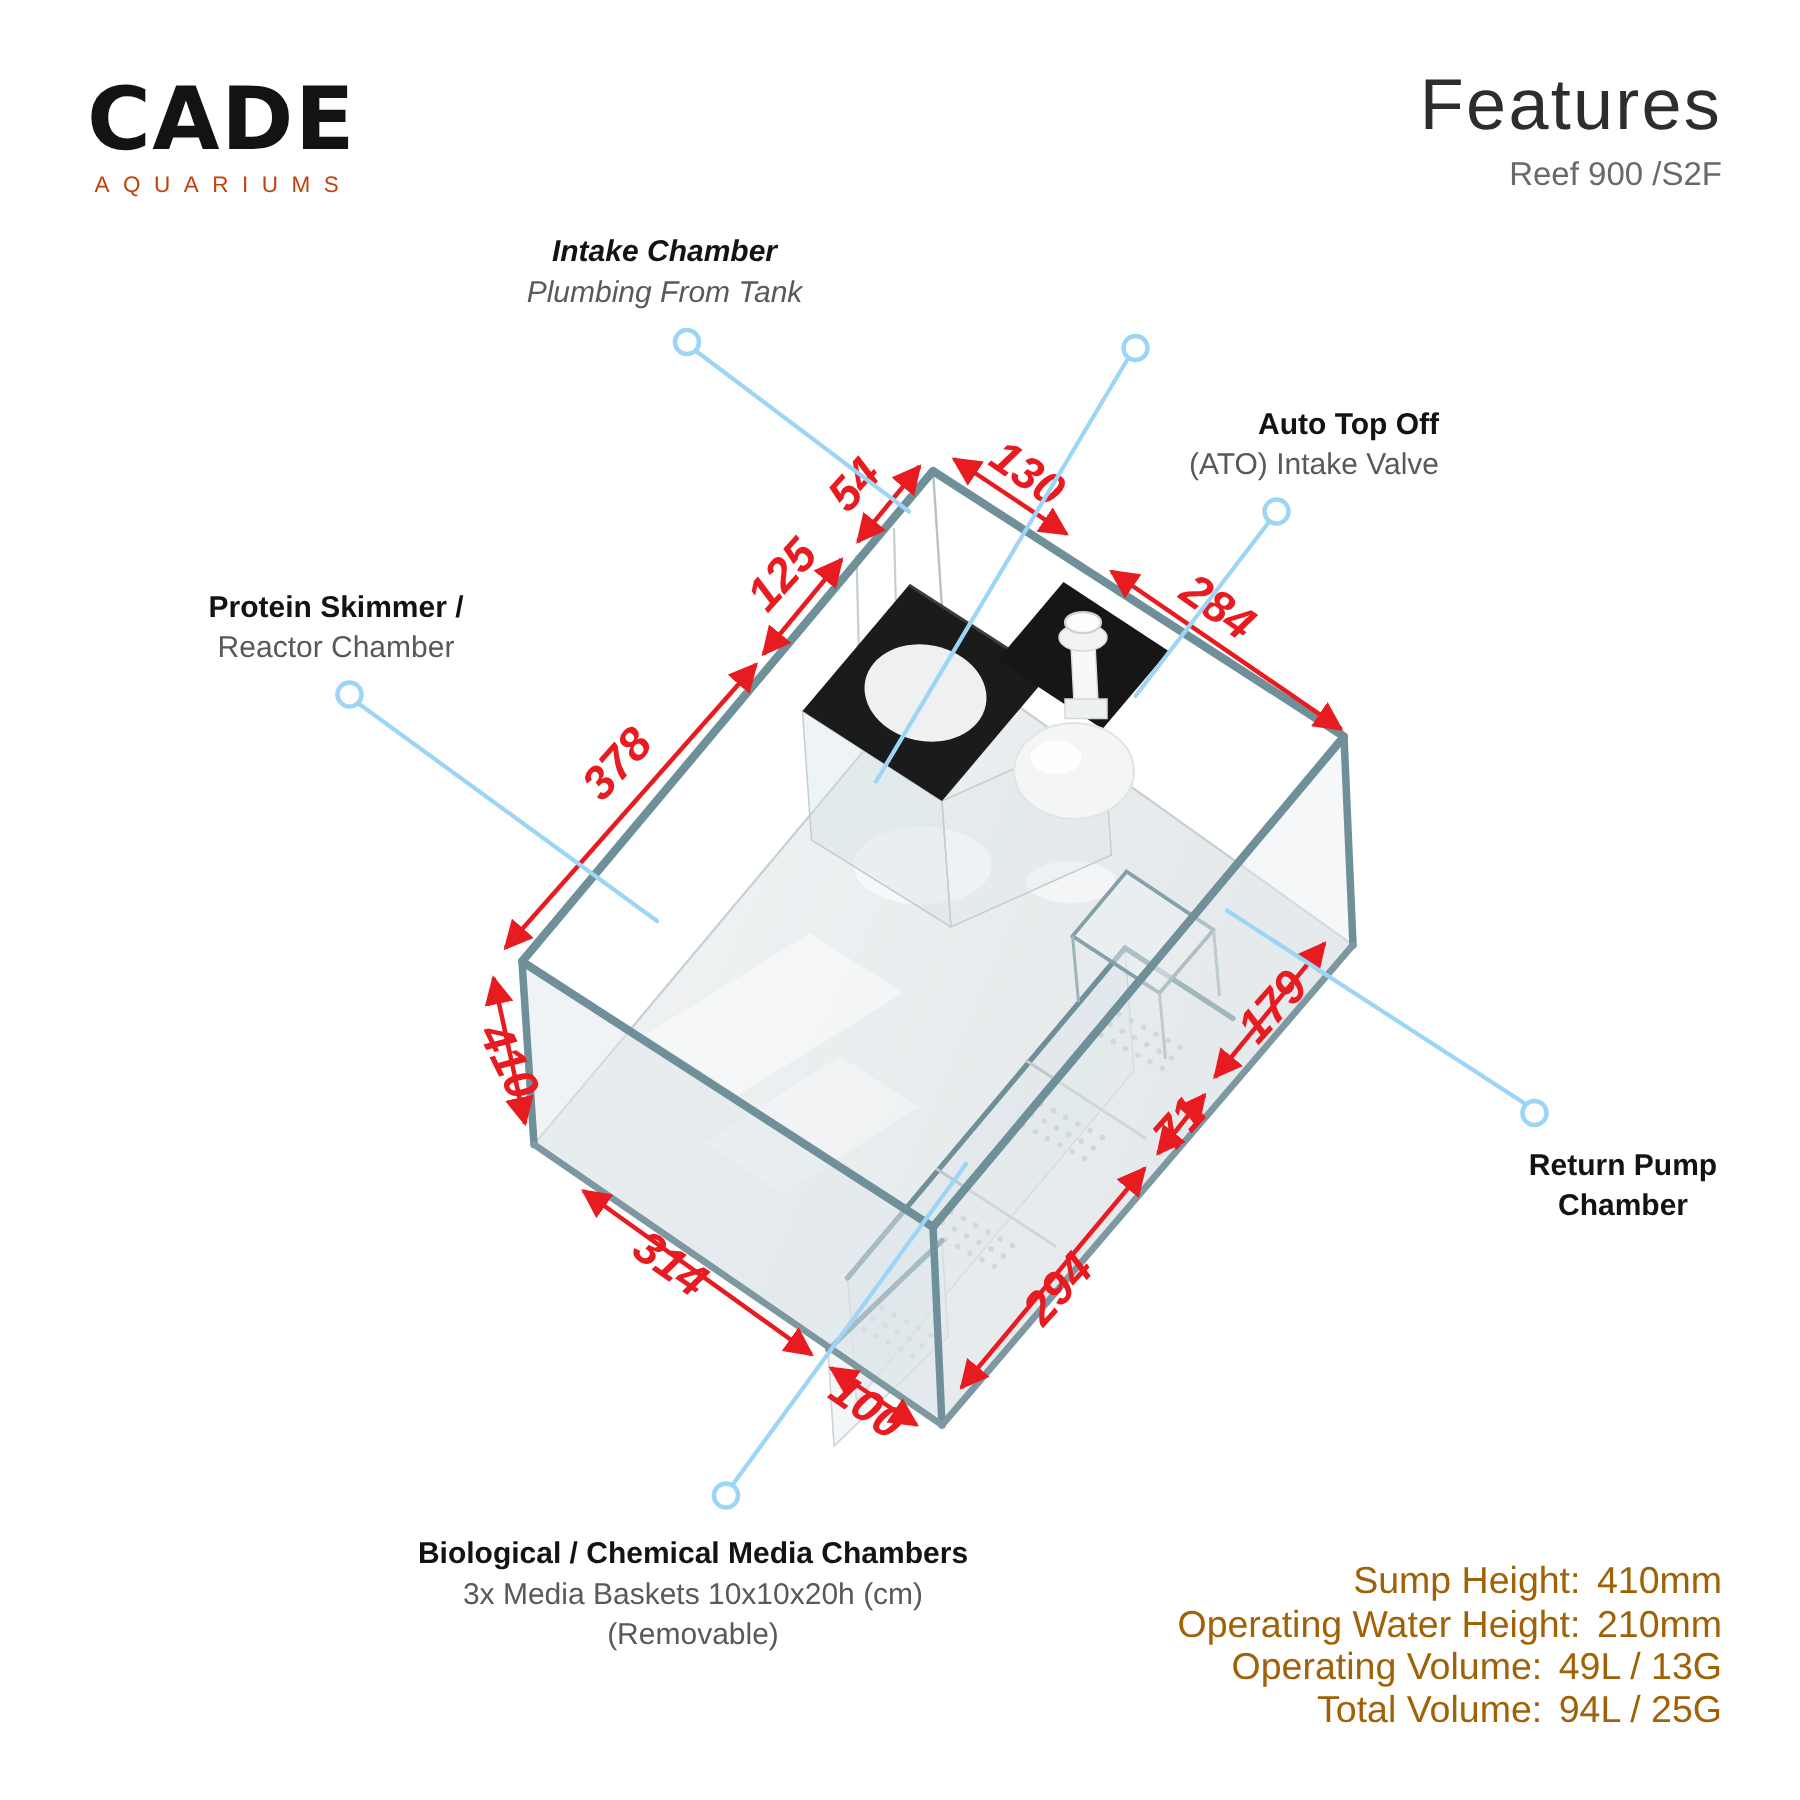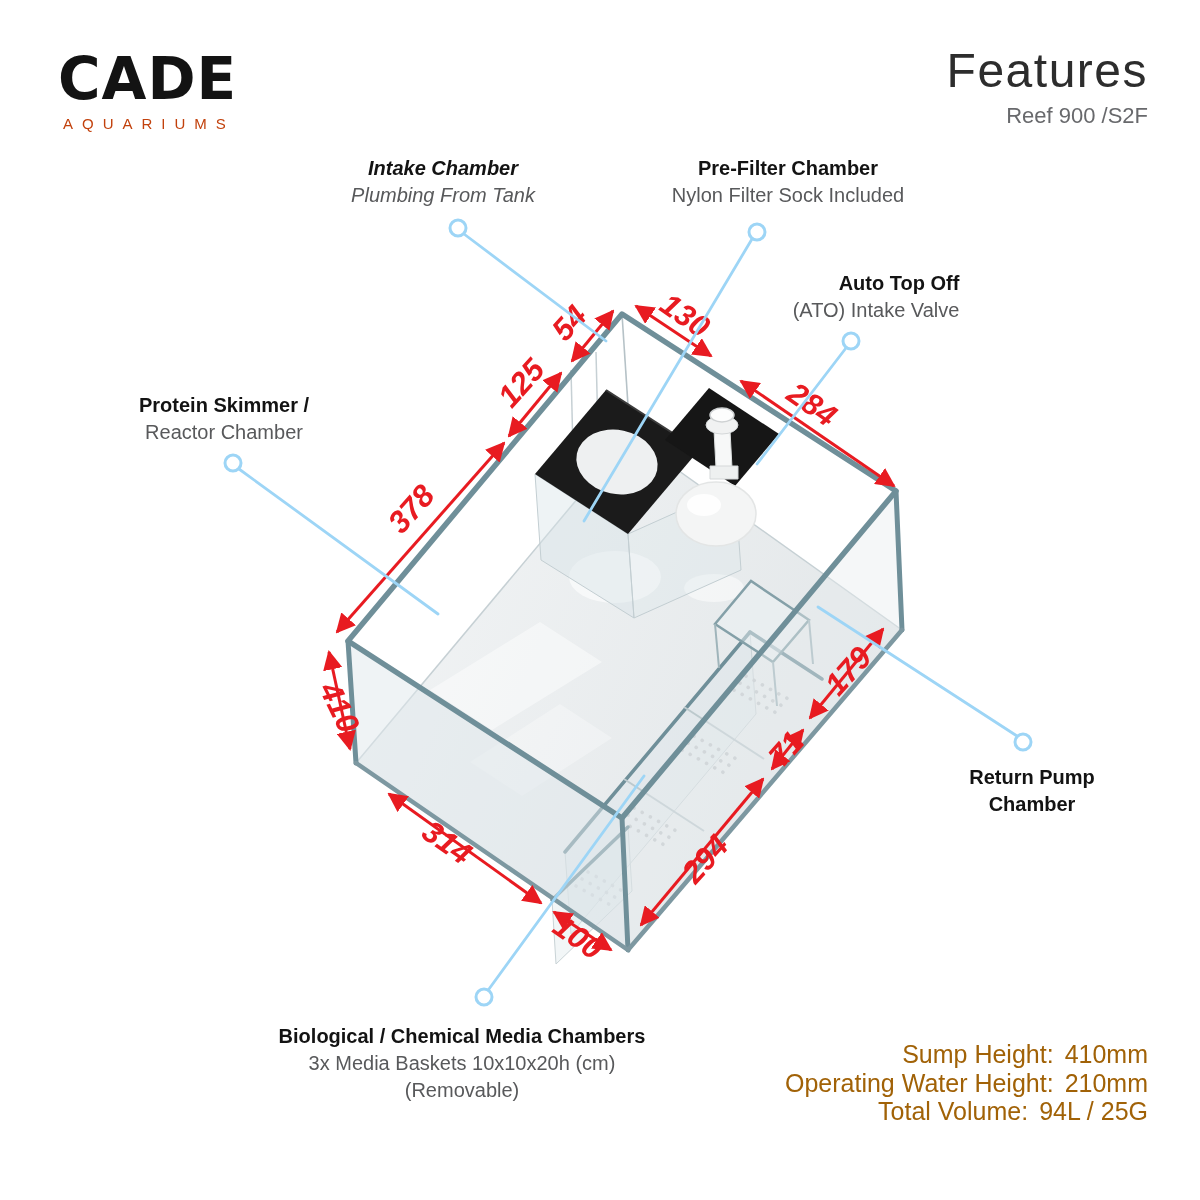--- a/index.html
+++ b/index.html
@@ -177,41 +177,38 @@
   </div>
   <div class="masthead">
     <div class="title">Features</div>
     <div class="sub">Reef 900 /S2F</div>
   </div>
 
   <div class="callout" style="left:443px;top:155px;font-style:italic;">
     <div class="t">Intake Chamber</div>
     <div class="s">Plumbing From Tank</div>
   </div>
-  <div class="callout" style="left:788px;top:155px;">
-    <div class="t">Pre-Filter Chamber</div>
-    <div class="s">Nylon Filter Sock Included</div>
-  </div>
   <div class="callout" style="left:876px;top:270px;text-align:right;">
     <div class="t">Auto Top Off</div>
     <div class="s">(ATO) Intake Valve</div>
   </div>
   <div class="callout" style="left:224px;top:392px;">
     <div class="t">Protein Skimmer /</div>
     <div class="s">Reactor Chamber</div>
   </div>
-  <div class="callout" style="left:1032px;top:764px;">
+  <div class="callout" style="left:1082px;top:764px;">
     <div class="t">Return Pump</div>
     <div class="t">Chamber</div>
   </div>
   <div class="callout" style="left:462px;top:1023px;">
     <div class="t">Biological / Chemical Media Chambers</div>
     <div class="s">3x Media Baskets 10x10x20h (cm)</div>
     <div class="s">(Removable)</div>
   </div>
 
   <div class="specs">
     <div><span>Sump Height:</span><span class="v">410mm</span></div>
     <div><span>Operating Water Height:</span><span class="v">210mm</span></div>
+    <div><span>Operating Volume:</span><span class="v">49L / 13G</span></div>
     <div><span>Total Volume:</span><span class="v">94L / 25G</span></div>
   </div>
 
 </div>
 
 </body></html>

